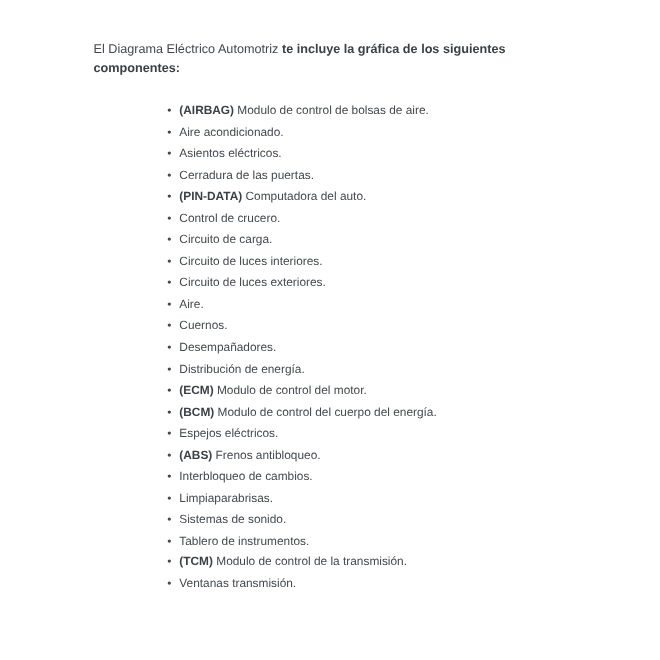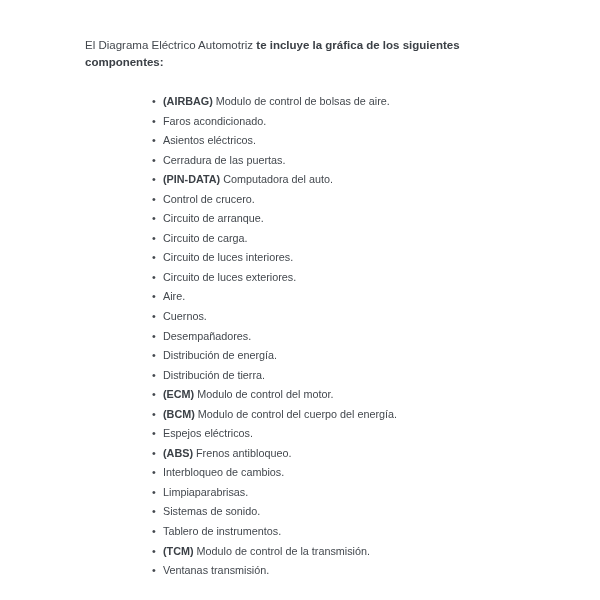--- a/index.html
+++ b/index.html
@@ -58,34 +58,32 @@
 </head>
 <body>
 
 <div class="page">
   <div class="title">
     <span>El Diagrama Eléctrico Automotriz </span><span class="title-bold">te incluye la gráfica de los siguientes componentes:</span>
   </div>
 
   <ul class="components" id="components-list">
       <li><strong>(AIRBAG) </strong><span>Modulo de control de bolsas de aire.</span></li>
-      <li><span>Faros acondicionado.</span></li>
+      <li><span>Aire acondicionado.</span></li>
       <li><span>Asientos eléctricos.</span></li>
       <li><span>Cerradura de las puertas.</span></li>
       <li><strong>(PIN-DATA) </strong><span>Computadora del auto.</span></li>
       <li><span>Control de crucero.</span></li>
-      <li><span>Circuito de arranque.</span></li>
       <li><span>Circuito de carga.</span></li>
       <li><span>Circuito de luces interiores.</span></li>
       <li><span>Circuito de luces exteriores.</span></li>
       <li><span>Aire.</span></li>
       <li><span>Cuernos.</span></li>
       <li><span>Desempañadores.</span></li>
       <li><span>Distribución de energía.</span></li>
-      <li><span>Distribución de tierra.</span></li>
       <li><strong>(ECM) </strong><span>Modulo de control del motor.</span></li>
       <li><strong>(BCM) </strong><span>Modulo de control del cuerpo del energía.</span></li>
       <li><span>Espejos eléctricos.</span></li>
       <li><strong>(ABS) </strong><span>Frenos antibloqueo.</span></li>
       <li><span>Interbloqueo de cambios.</span></li>
       <li><span>Limpiaparabrisas.</span></li>
       <li><span>Sistemas de sonido.</span></li>
       <li><span>Tablero de instrumentos.</span></li>
       <li><strong>(TCM) </strong><span>Modulo de control de la transmisión.</span></li>
       <li><span>Ventanas transmisión.</span></li>

